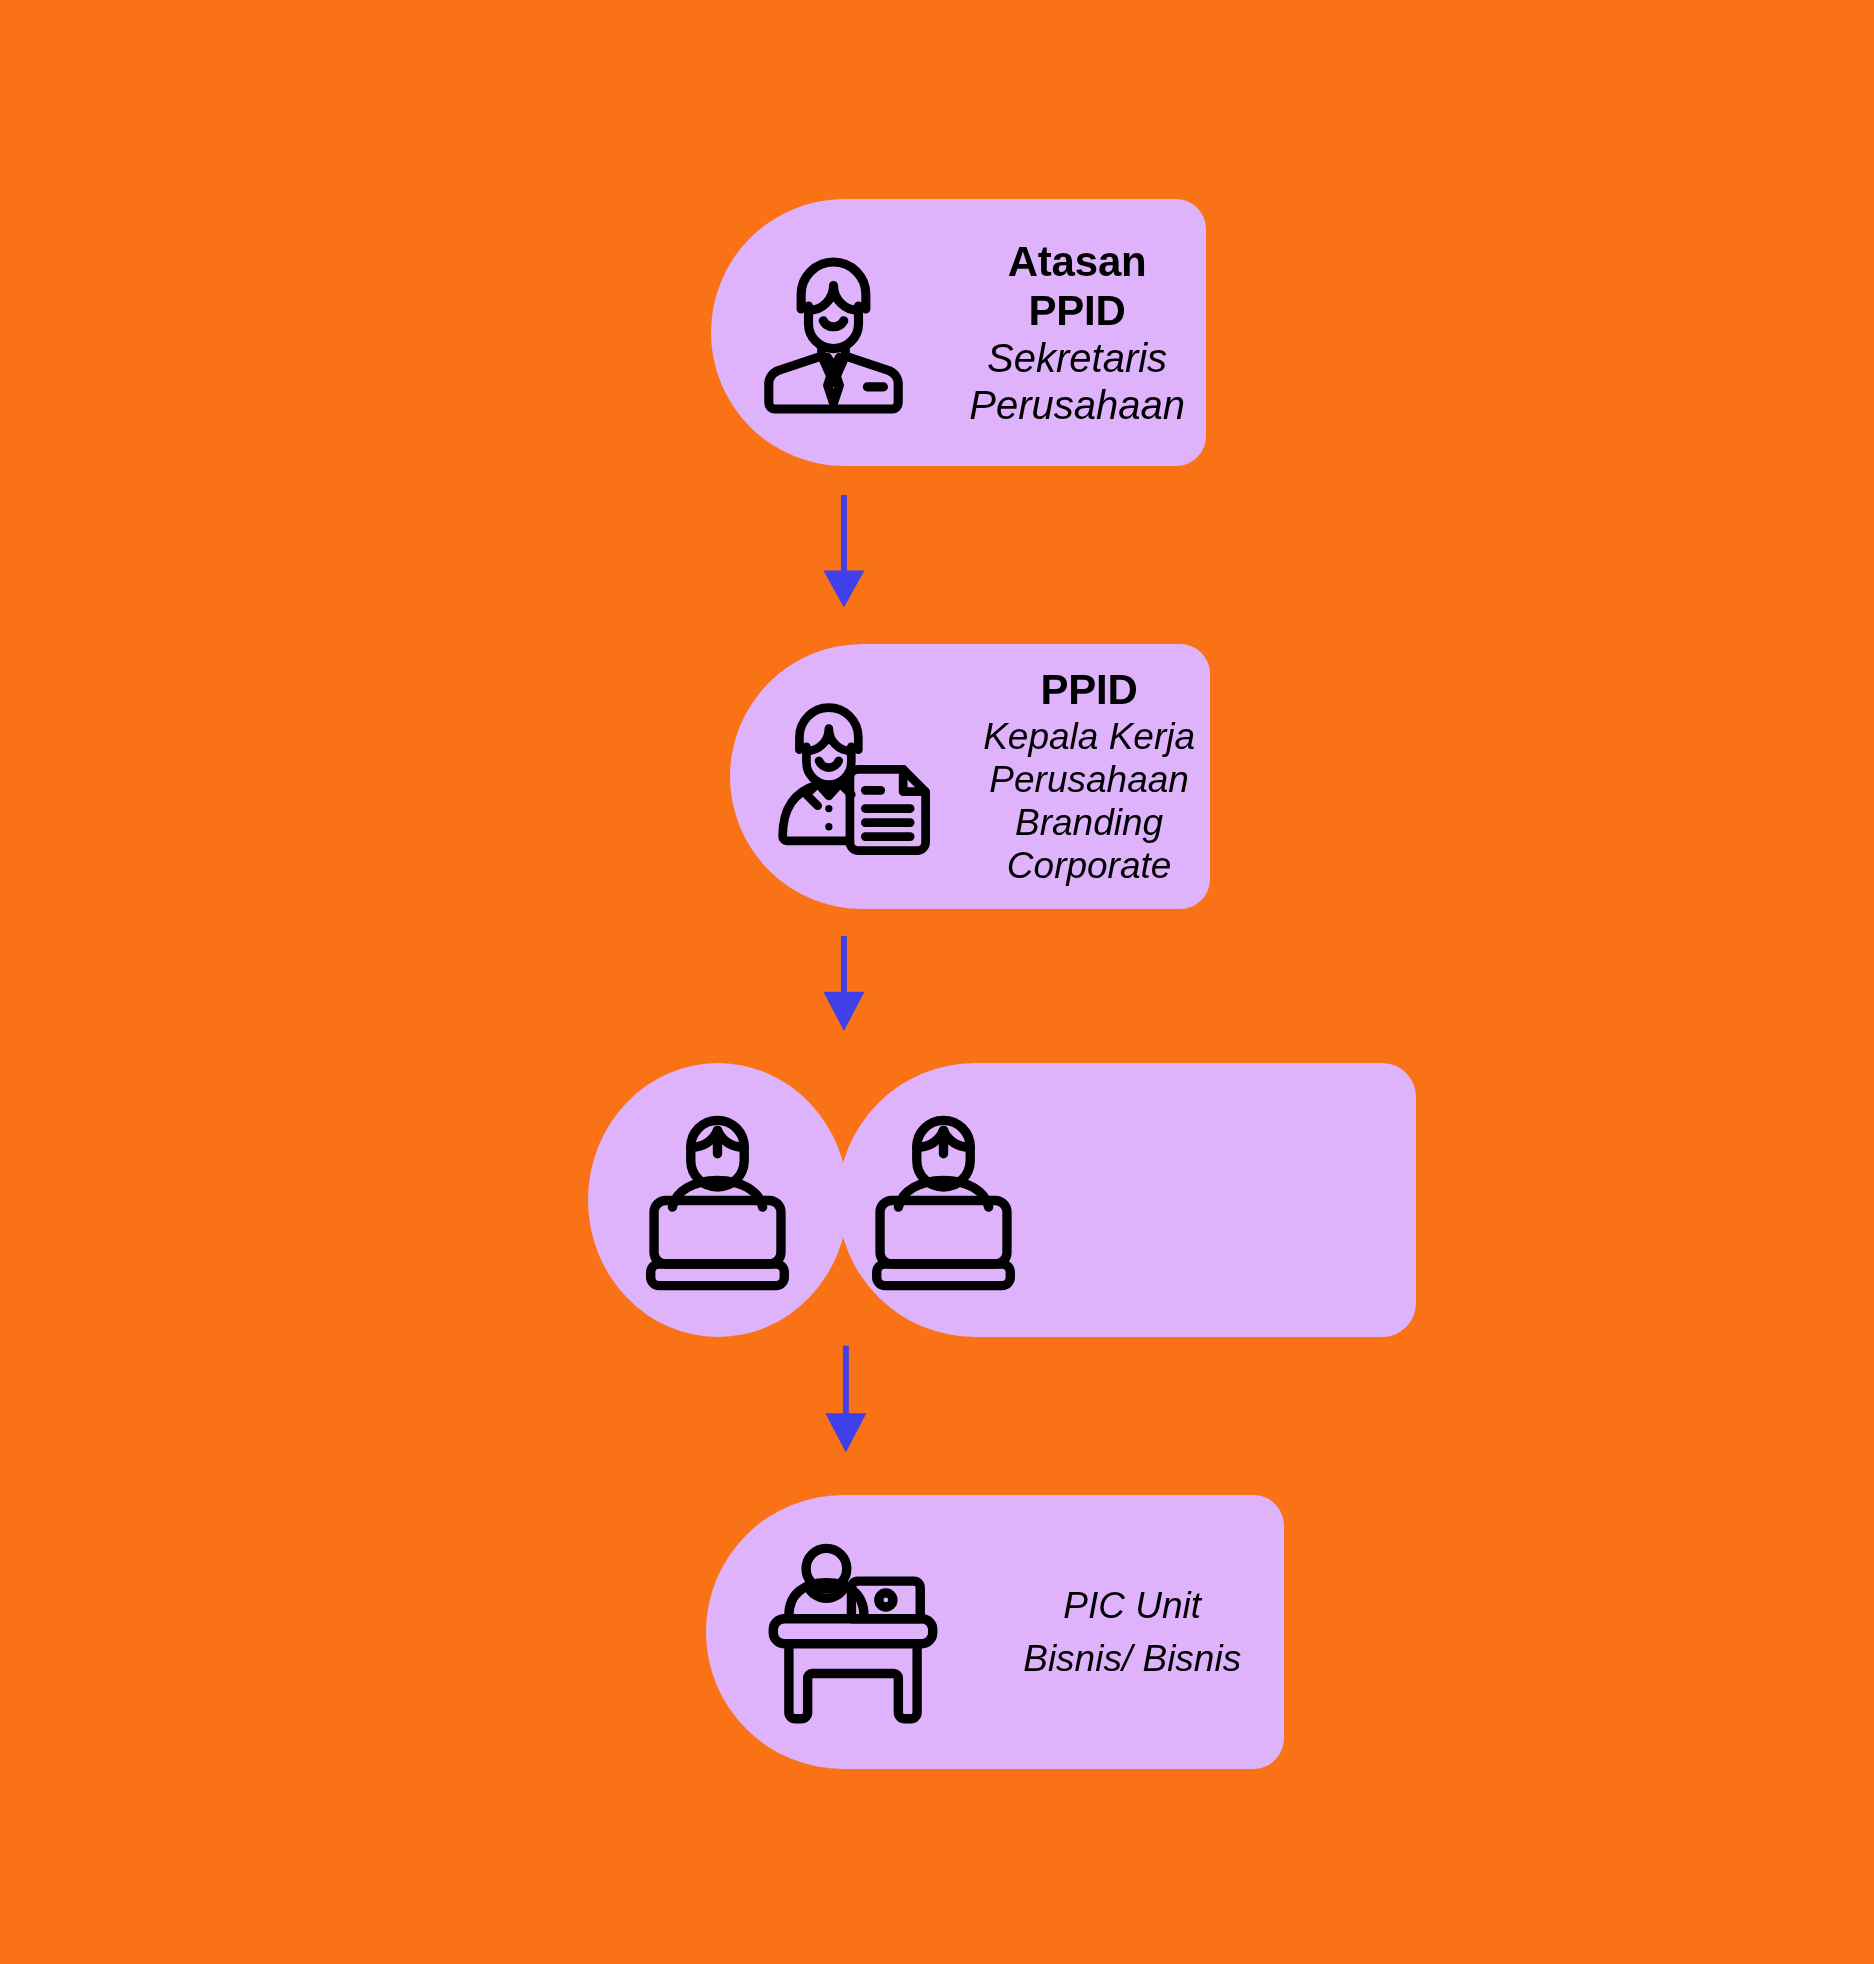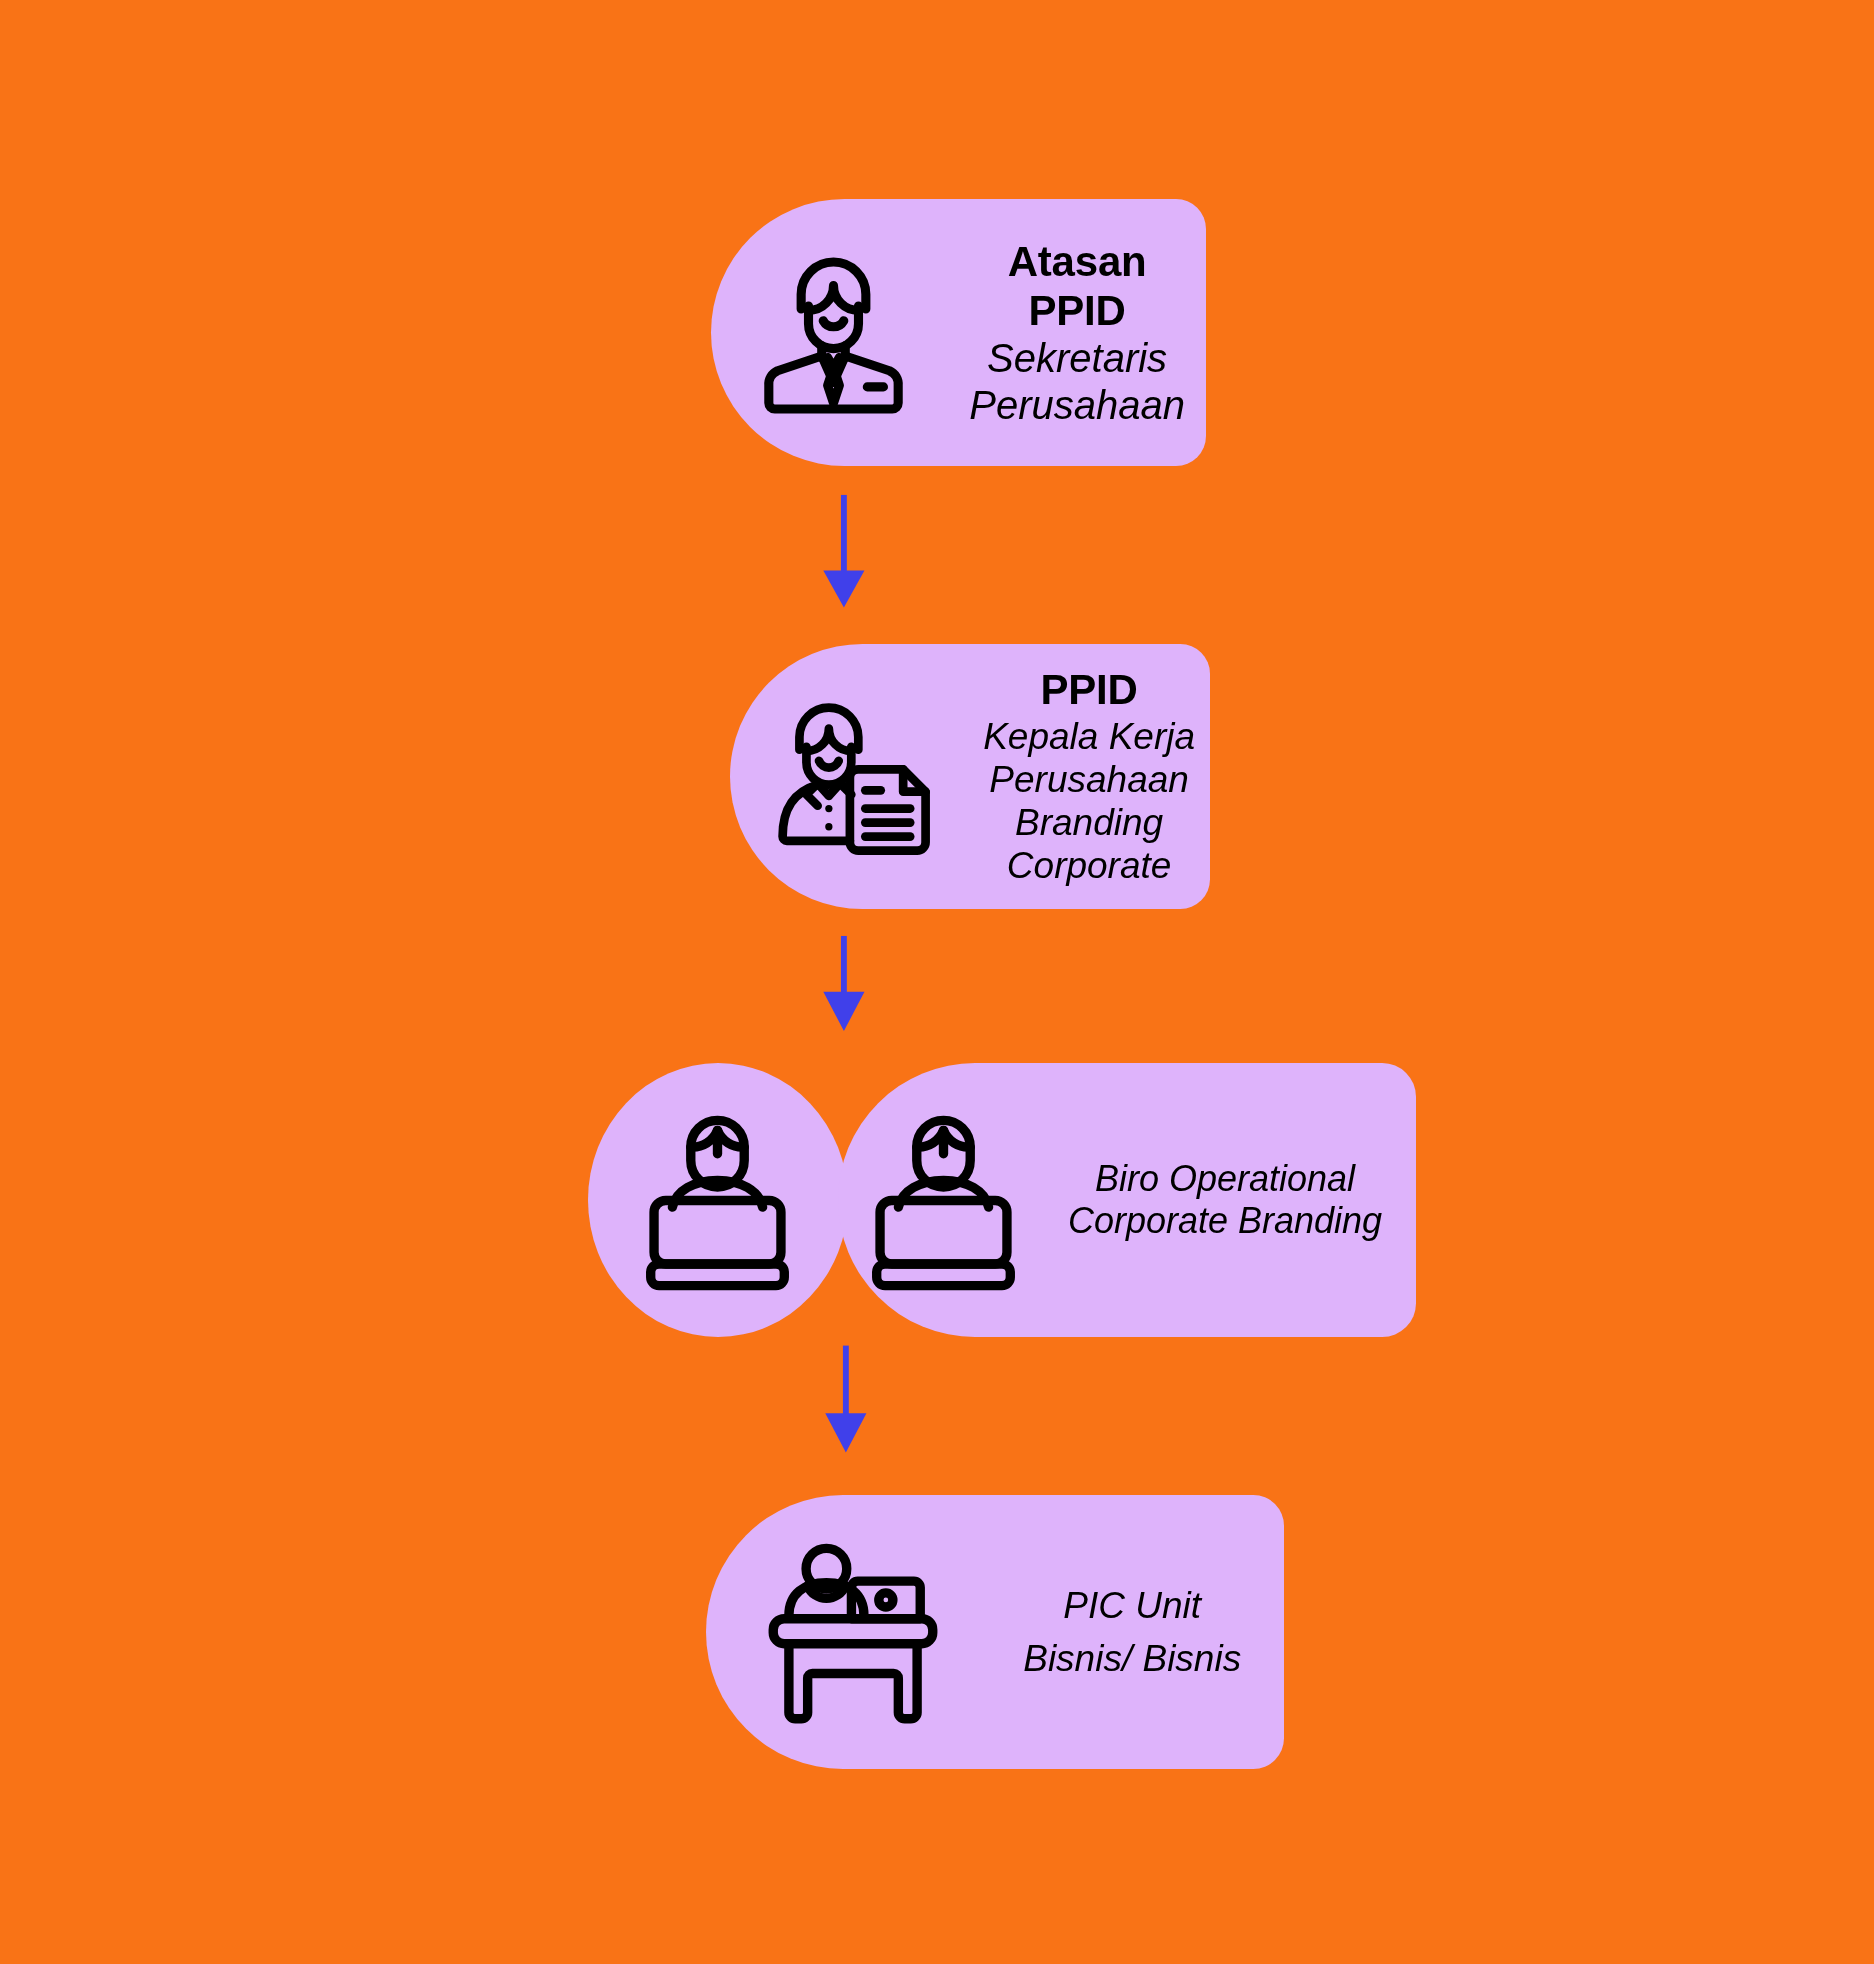--- a/index.html
+++ b/index.html
@@ -225,24 +225,20 @@
       <svg width="167" height="181" viewBox="0 0 100 108" fill="none" stroke="#000" stroke-width="5.6" stroke-linecap="round" stroke-linejoin="round">
         <path d="M34 22 A16 16 0 0 1 66 22 V30 A16 16 0 0 1 34 30 Z"></path>
         <path d="M34 22 A16 16 0 0 0 50 12 A16 16 0 0 0 66 22"></path>
         <path d="M50 12 V26"></path>
         <path d="M23 58 C25 48 36 42 50 42 C64 42 75 48 77 58"></path>
         <rect x="12" y="54" width="76" height="38" rx="7"></rect>
         <rect x="10" y="92" width="80" height="13" rx="5"></rect>
       </svg>
     </div>
 
-    <div class="text-col">
-      <div class="t-reg">Biro Operational</div>
-      <div class="t-reg">Corporate Branding</div>
-    </div>
   </div>
 
   <svg class="arrow" width="1874" height="1964" style="pointer-events:none;" viewBox="0 0 1912 2004">
     <line x1="863" y1="1373" x2="863" y2="1450" stroke="#4040ea" stroke-width="6"></line>
     <polygon points="842,1442 884,1442 863,1482" fill="#4040ea"></polygon>
   </svg>
 
   <div class="node" id="node-pic">
     <div class="node-shape shape-pill-right"></div>
     <div class="node-inner">

